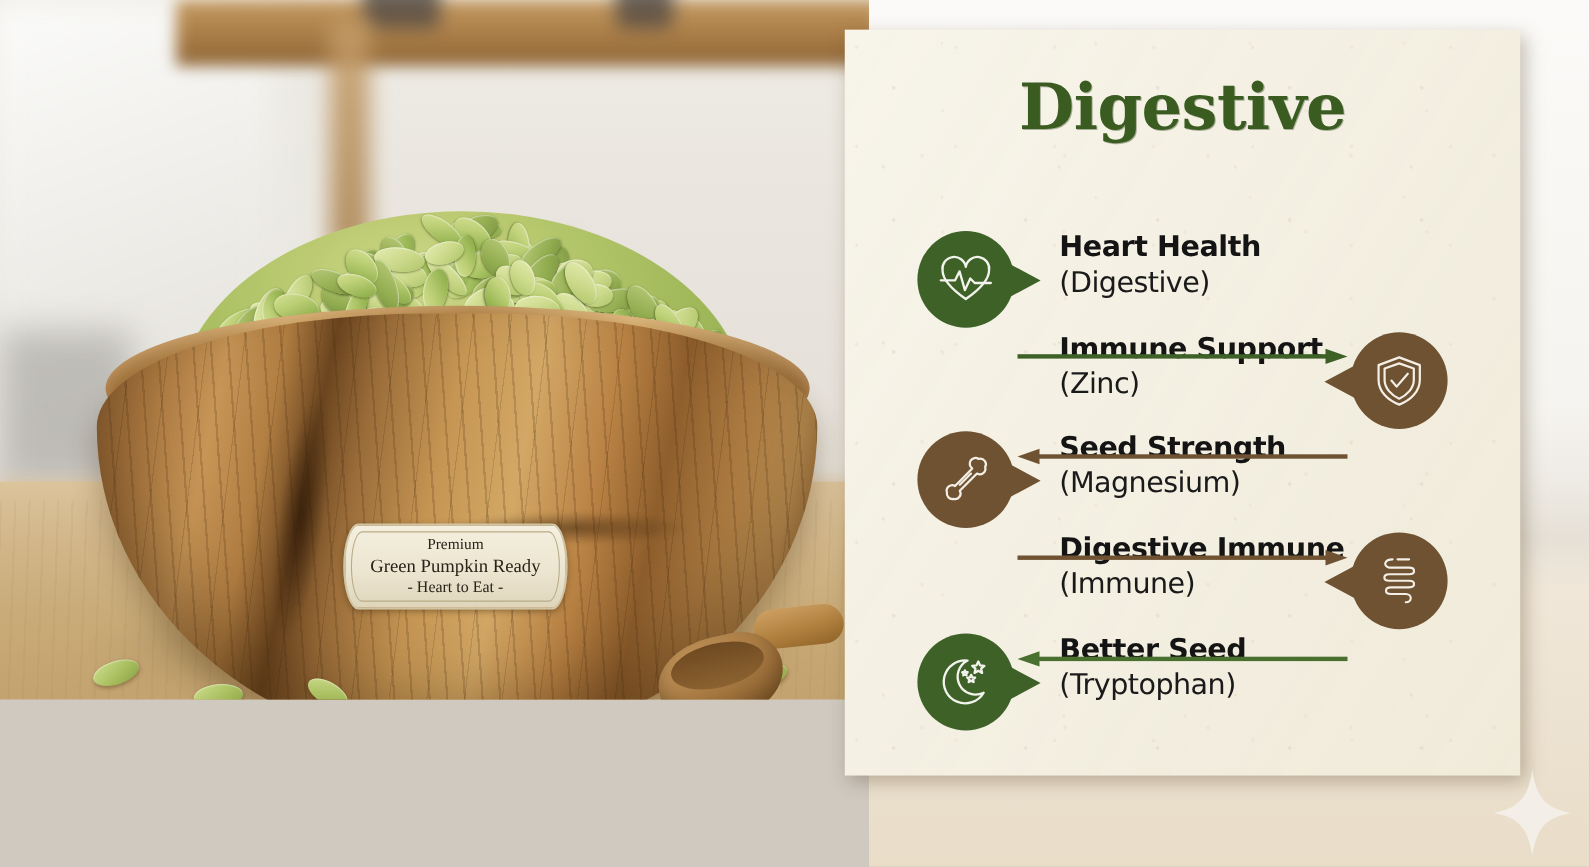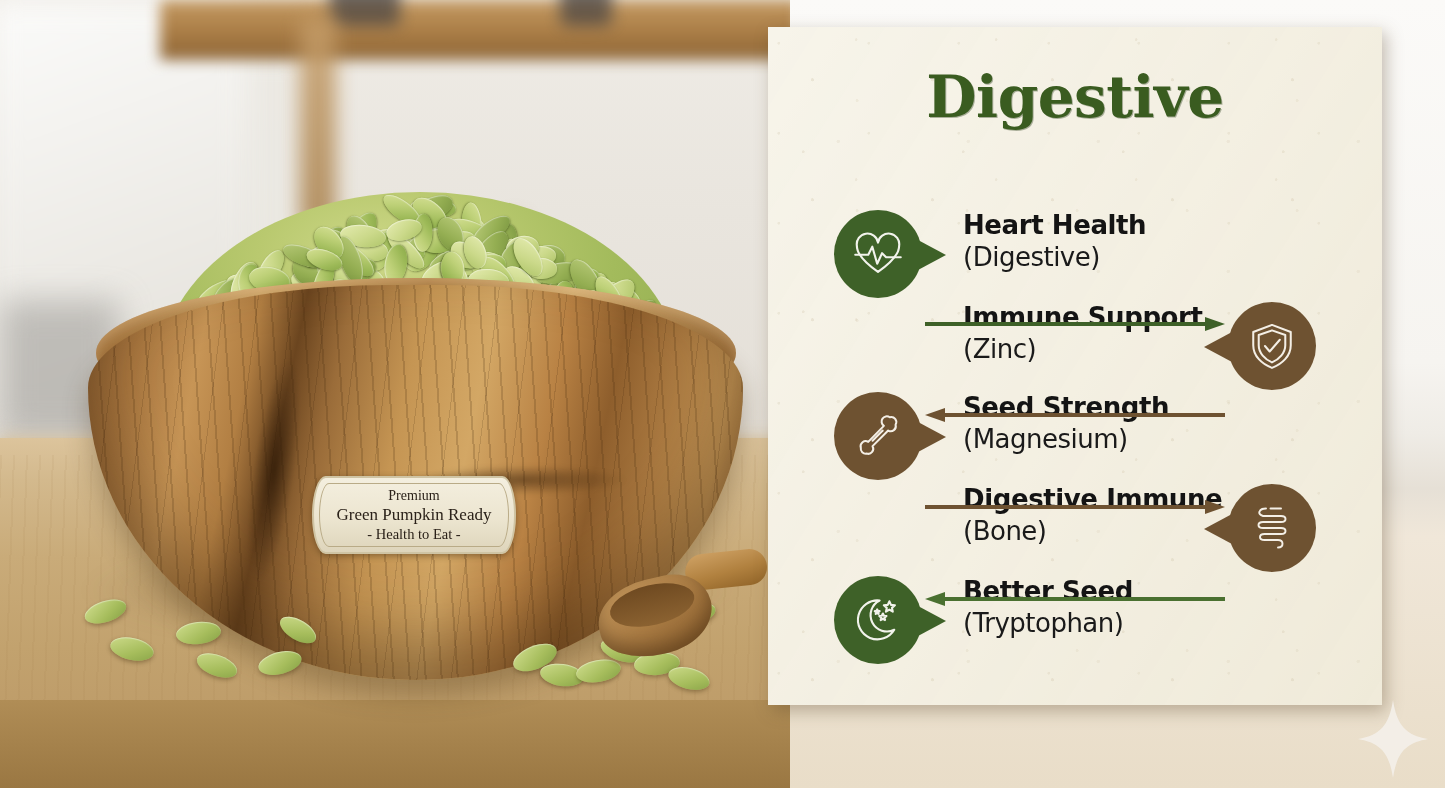--- a/index.html
+++ b/index.html
@@ -2,21 +2,21 @@
 <html><head>
 <meta charset="utf-8">
 <style>
   * { margin:0; padding:0; box-sizing:border-box; }
   html,body { width:1445px; height:788px; overflow:hidden; background:#cfc9c0; }
   body { font-family:"Liberation Sans", sans-serif; }
 
   #stage { position:relative; width:1445px; height:788px; overflow:hidden; }
 
   
-  .photo { position:absolute; left:0; top:0; width:790px; height:788px; overflow:hidden; }
+  .photo { position:absolute; left:0; top:0; width:790px; height:636px; overflow:hidden; }
 
   
   .kitchen-wall{
     position:absolute; left:0; top:0; width:790px; height:470px;
     background:
       linear-gradient(180deg,#efece6 0%,#e9e5de 45%,#e3ded6 100%);
     filter:blur(0px);
   }
   .kitchen-window{
     position:absolute; left:-10px; top:0; width:260px; height:420px;
@@ -634,21 +634,21 @@
 
     <div class="bowl">
       <div class="bowl-grain"></div>
       <div class="bowl-knot"></div>
       <div class="bowl-knot2"></div>
     </div>
 
     <div class="plaque">
       <div class="l1">Premium</div>
       <div class="l2">Green Pumpkin Ready</div>
-      <div class="l3">- Health to Eat -</div>
+      <div class="l3">- Heart to Eat -</div>
     </div>
 
     <div id="scatter-host">
         <div class="scatter" style="left: 84px; top: 601px; width: 43px; height: 21px; transform: rotate(-18deg);"></div>
         <div class="scatter" style="left: 110px; top: 638px; width: 44px; height: 22px; transform: rotate(12deg);"></div>
         <div class="scatter" style="left: 176px; top: 622px; width: 45px; height: 22px; transform: rotate(-6deg);"></div>
         <div class="scatter" style="left: 196px; top: 655px; width: 42px; height: 21px; transform: rotate(20deg);"></div>
         <div class="scatter" style="left: 258px; top: 652px; width: 44px; height: 22px; transform: rotate(-14deg);"></div>
         <div class="scatter" style="left: 278px; top: 620px; width: 40px; height: 20px; transform: rotate(30deg);"></div>
         <div class="scatter" style="left: 512px; top: 646px; width: 46px; height: 23px; transform: rotate(-22deg);"></div>
@@ -738,21 +738,21 @@
             <span style="display: flex;">
               <svg viewBox="0 0 64 64" width="48" height="48" fill="none" stroke="#f4efe6" stroke-width="2.6" stroke-linecap="round" stroke-linejoin="round">
                 <path d="M24 6 C14 6 12 14 20 16 L44 16 C52 16 52 24 44 24 L20 24 C12 24 12 32 20 32 L44 32 C52 32 52 40 44 40 L22 40 C14 40 14 48 22 48 L40 48 C48 48 48 58 40 58"></path>
                 <path d="M30 6 L44 6"></path>
               </svg>
             </span>
             <span class="tail"></span>
           </div>
           <div class="txt" style="left: 195px; top: 0px;">
             <div class="h">Digestive Immune</div>
-            <div class="s">(Bone)</div>
+            <div class="s">(Immune)</div>
           </div>
         </div>
         <div class="row" style="top: 366px;">
           <div class="badge green left" style="left: 66px; top: 0px;">
             <span style="display: flex;">
               <svg viewBox="0 0 64 64" width="52" height="52" fill="none" stroke="#f2f3ec" stroke-width="2.6" stroke-linecap="round" stroke-linejoin="round">
                 <path d="M34 8 A24 24 0 1 0 52 44 A19 19 0 0 1 34 8 Z"></path>
                 <path d="M46 9 l2 4.4 4.8.5 -3.6 3.2 1 4.7 -4.2-2.5 -4.2 2.5 1-4.7 -3.6-3.2 4.8-.5 Z"></path>
                 <path d="M38 24 l1.3 2.8 3.1.3 -2.3 2 .6 3 -2.7-1.6 -2.7 1.6 .6-3 -2.3-2 3.1-.3 Z"></path>
                 <path d="M31 19 l.9 1.9 2.1.2 -1.6 1.4 .4 2 -1.8-1.1 -1.8 1.1 .4-2 -1.6-1.4 2.1-.2 Z"></path>

